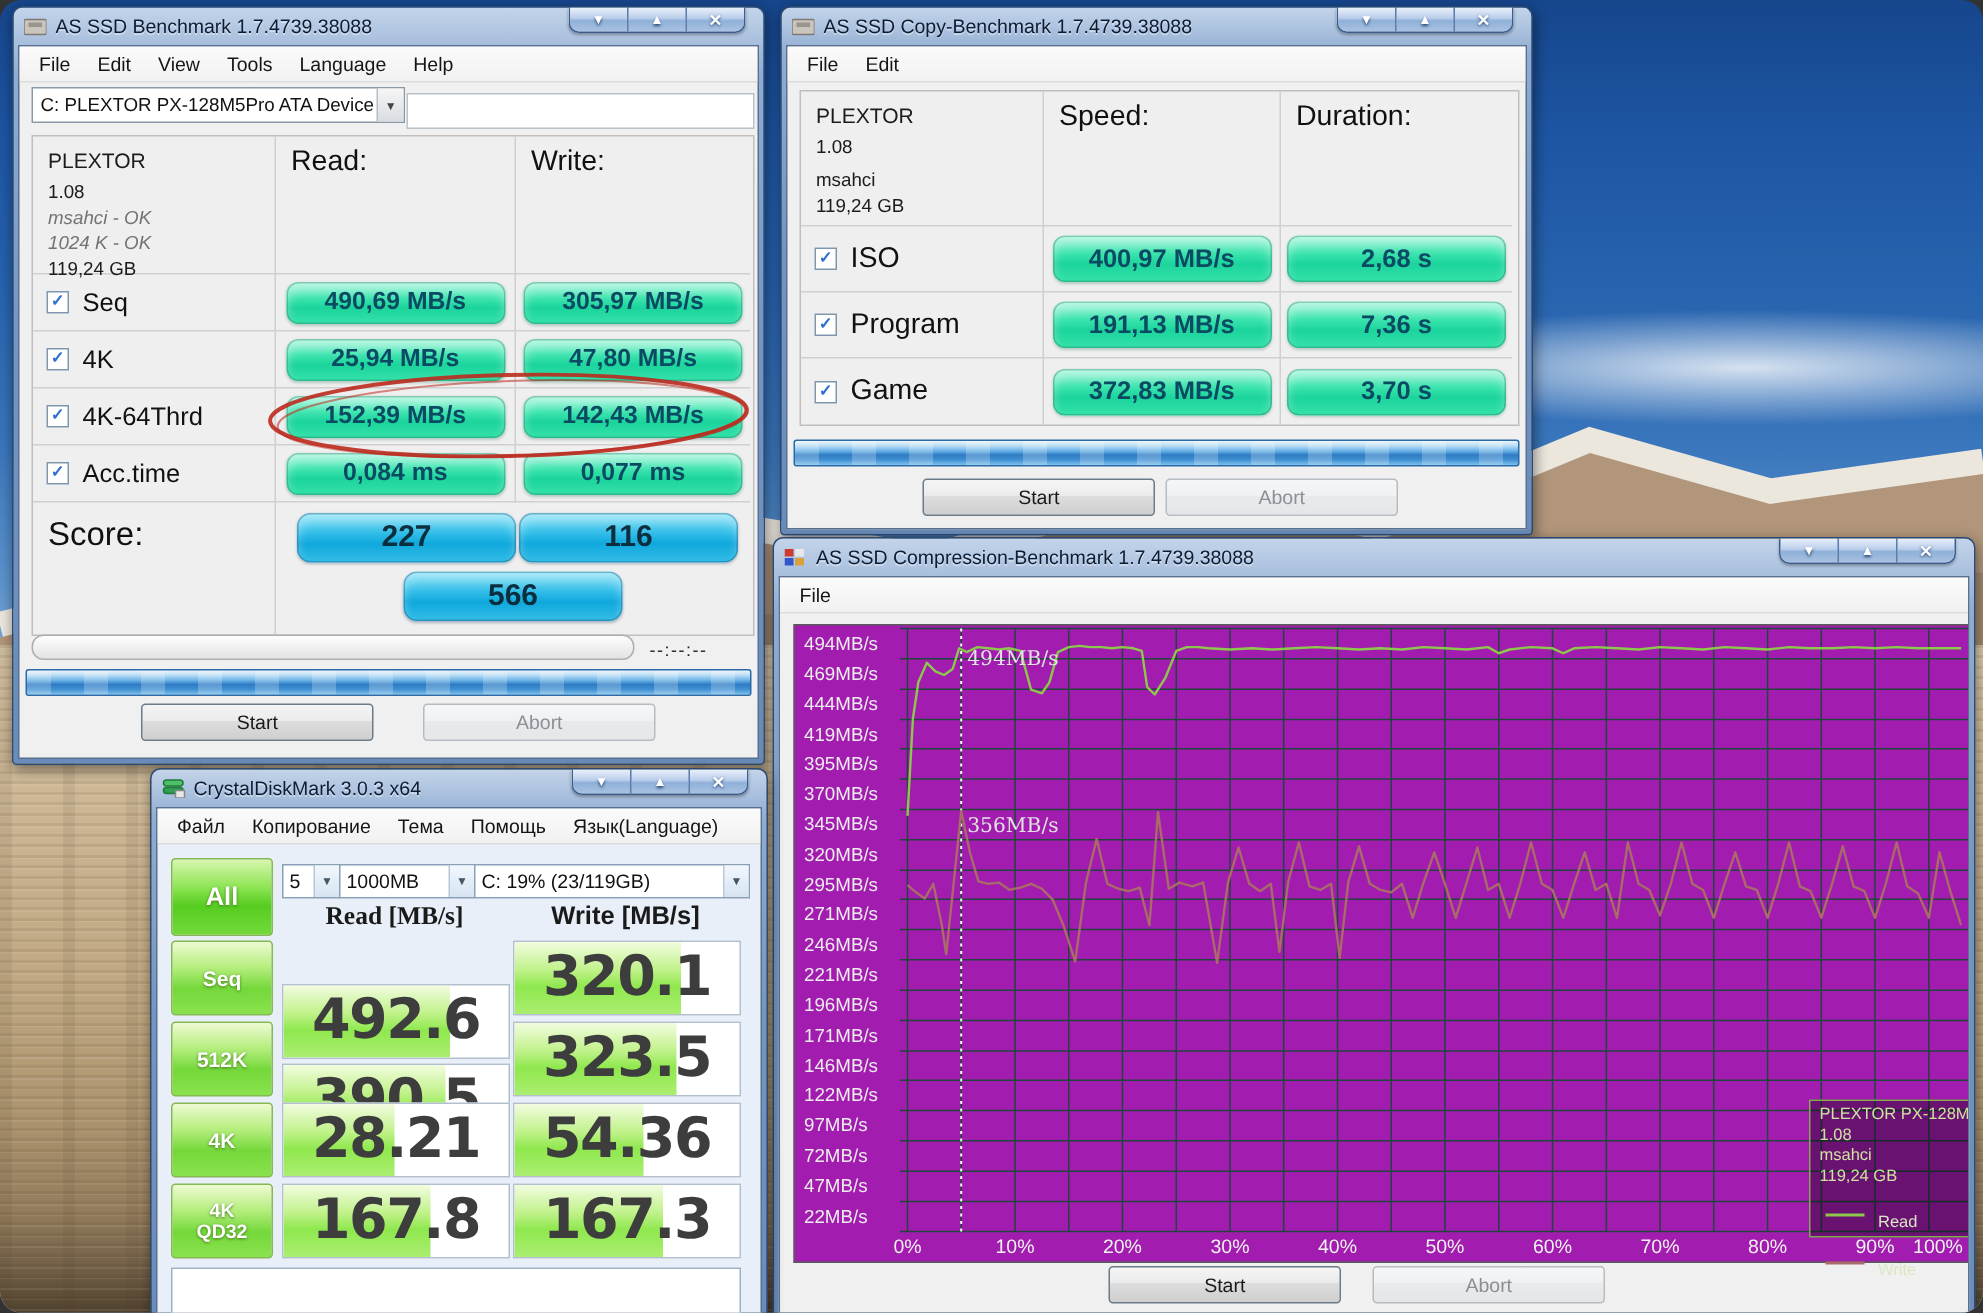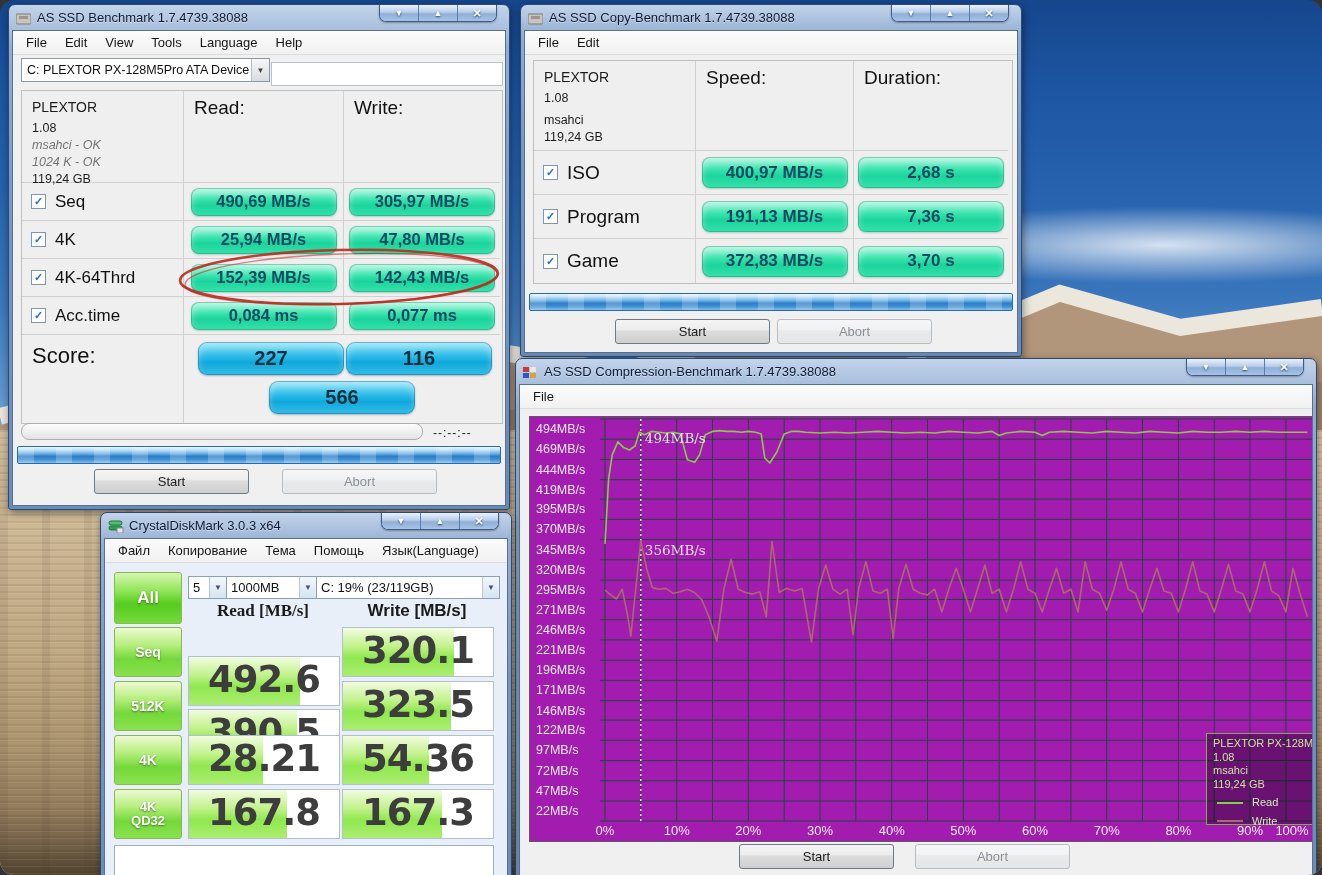--- a/index.html
+++ b/index.html
@@ -64,21 +64,21 @@
     color:#0b2f3f;font-weight:bold;font-size:20px;
     background:linear-gradient(180deg,#7adef5 0%,#30bce8 42%,#0fa8dc 62%,#35bde6 100%);
     box-shadow:inset 0 0 0 1px rgba(10,90,130,.4), inset 0 6px 7px rgba(255,255,255,.4), 0 1px 2px rgba(0,40,80,.3);}
   .cell-score{display:flex;align-items:flex-start;padding:8px 10px;font-size:22px;color:#111;}
   .progress{position:absolute;height:15px;border:1px solid #aeaeae;border-radius:8px;background:linear-gradient(#fdfdfd,#e3e3e3);}
   .eta{position:absolute;font-size:12px;color:#222;letter-spacing:1px;}
 
   
   .chartbox{position:absolute;background:#a21caf;border:1px solid #5a5a5a;}
   .legend{position:absolute;border:1px solid #86a852;padding:3px 6px;font-size:11px;line-height:13.5px;color:#cfe1a0;background:rgba(0,0,0,.35);}
-  .legend .lrow{display:flex;align-items:center;gap:9px;margin-top:5px;padding-left:4px;color:#d9e8c2;}
+  .legend .lrow{display:flex;gap:9px;margin-top:18px;padding-left:4px;color:#d9e8c2;}
   .legend .sw{width:26px;border-top:2px solid;flex:0 0 auto;}
   .legend .clip{white-space:nowrap;overflow:hidden;}
 
   
   .cdm-client{background:#e8eff8;}
   .cdm-green{border:1px solid #86b854;border-radius:3px;color:#fff;font-weight:bold;text-align:center;
     text-shadow:0 1px 2px rgba(60,110,20,.9);display:flex;align-items:center;justify-content:center;white-space:pre-line;
     background:linear-gradient(180deg,#eefad2 0%,#b6ee7e 35%,#74d83a 65%,#8ae24e 100%);}
   .cdm-all{position:absolute;font-size:17px;background:linear-gradient(180deg,#d8f6b0,#8ce452 38%,#56cc20 62%,#74da3a);}
   .cdm-combo{position:absolute;background:#fff;border:1px solid #8aa0b8;height:21px;display:flex;align-items:center;font-size:13px;color:#111;padding-left:4px;}

